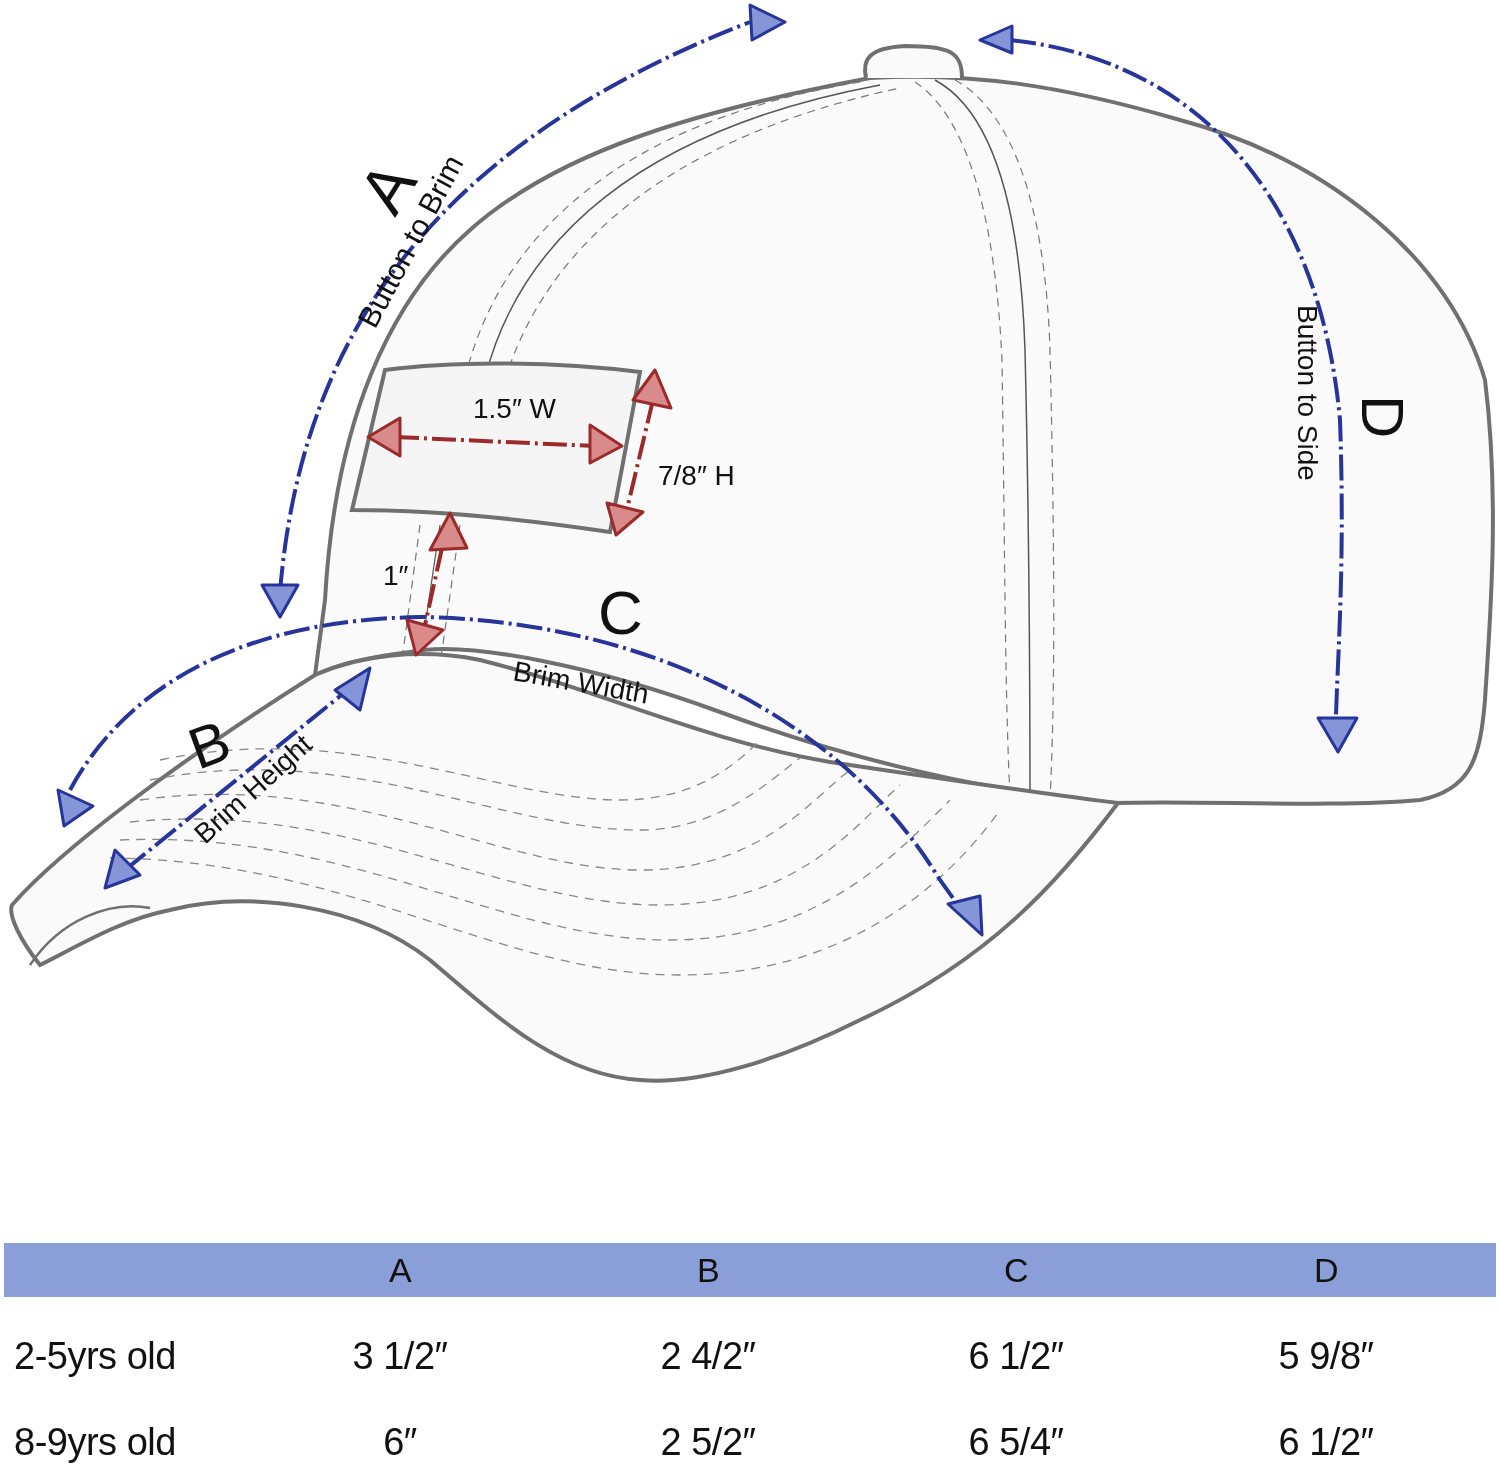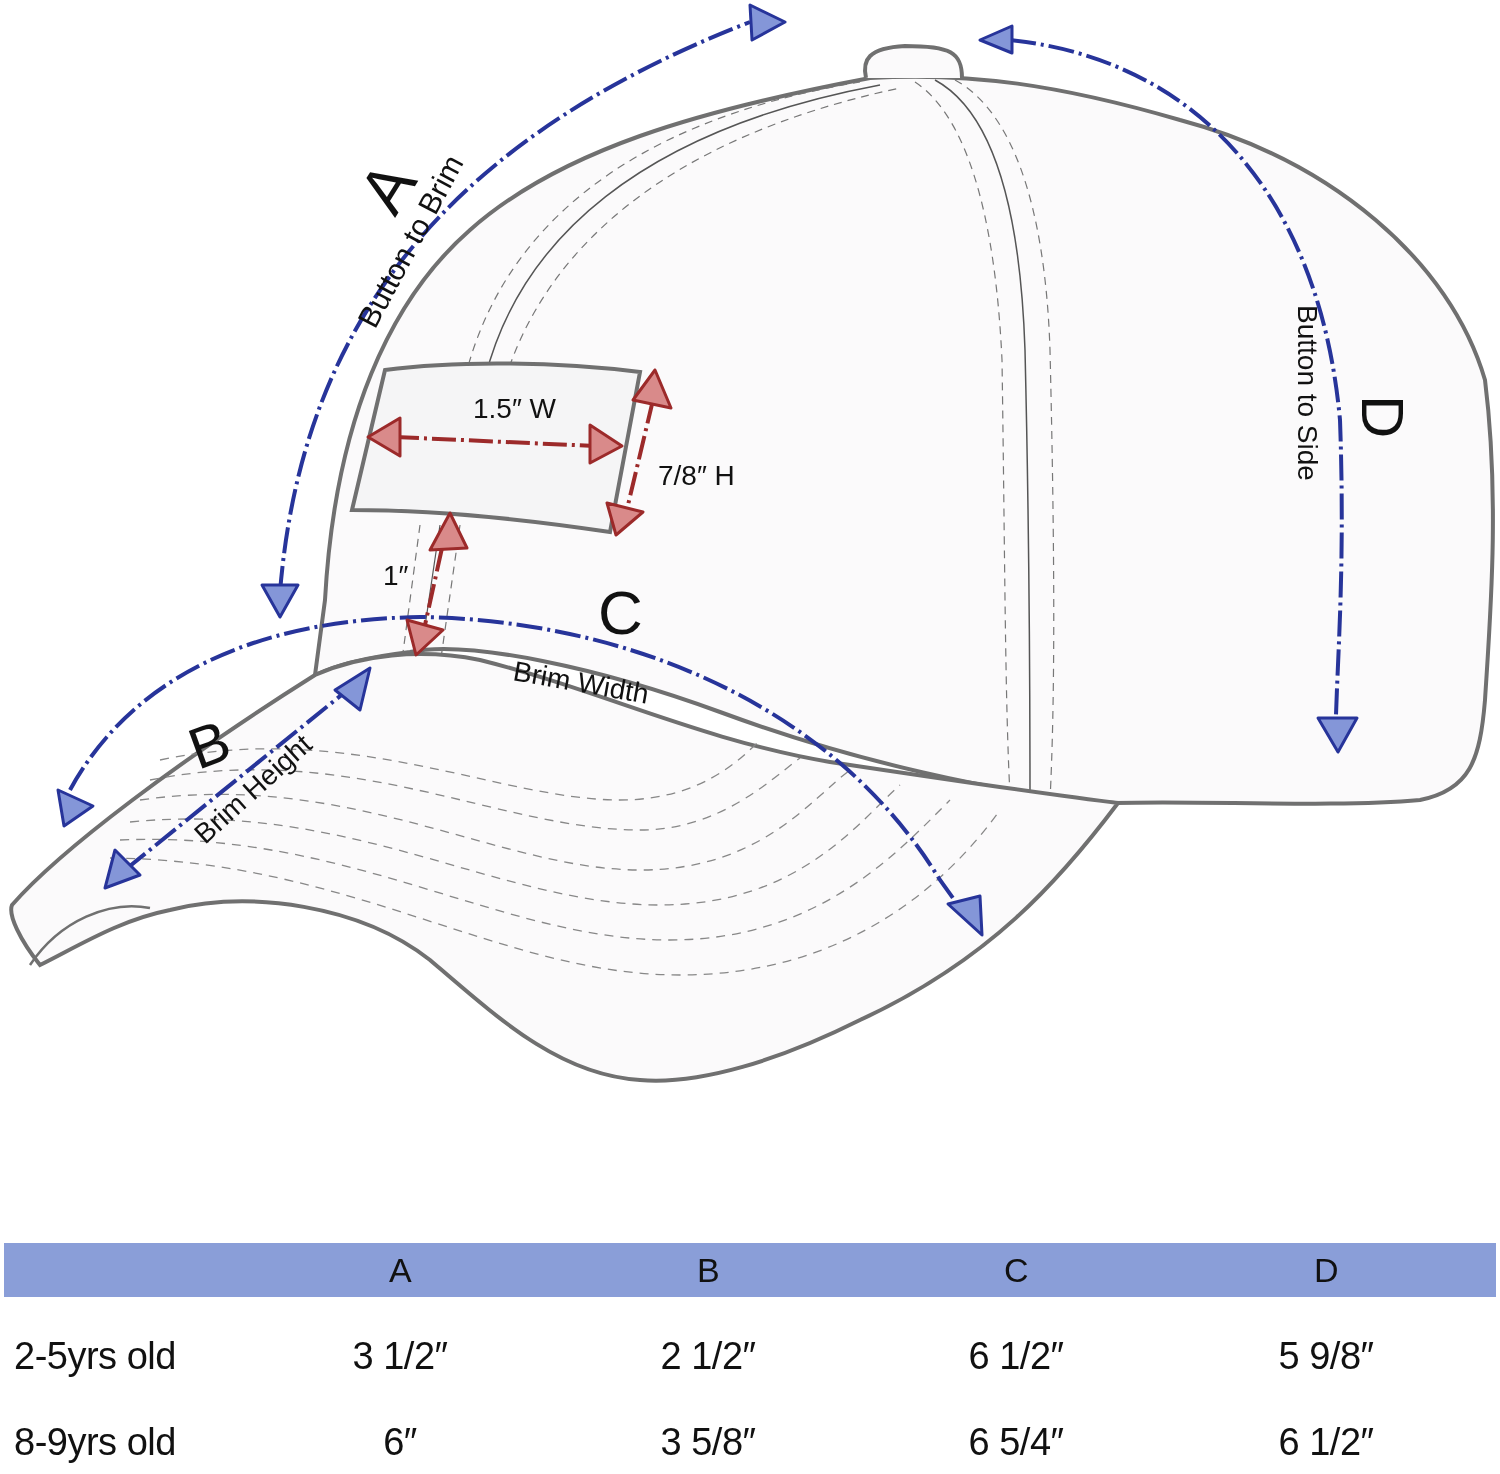--- a/index.html
+++ b/index.html
@@ -118,24 +118,24 @@
 <div class="size-table">
   <div class="hdr">
     <span class="cell" style="left:396px">A</span>
     <span class="cell" style="left:704px">B</span>
     <span class="cell" style="left:1012px">C</span>
     <span class="cell" style="left:1322px">D</span>
   </div>
   <div class="row" style="margin-top:16px;">
     <span class="cell left" style="left:10px">2-5yrs old</span>
     <span class="cell" style="left:396px">3 1/2″</span>
-    <span class="cell" style="left:704px">2 1/2″</span>
+    <span class="cell" style="left:704px">2 4/2″</span>
     <span class="cell" style="left:1012px">6 1/2″</span>
     <span class="cell" style="left:1322px">5 9/8″</span>
   </div>
   <div class="row">
     <span class="cell left" style="left:10px">8-9yrs old</span>
     <span class="cell" style="left:396px">6″</span>
-    <span class="cell" style="left:704px">3 5/8″</span>
+    <span class="cell" style="left:704px">2 5/2″</span>
     <span class="cell" style="left:1012px">6 5/4″</span>
     <span class="cell" style="left:1322px">6 1/2″</span>
   </div>
 </div>
 
 </body></html>

